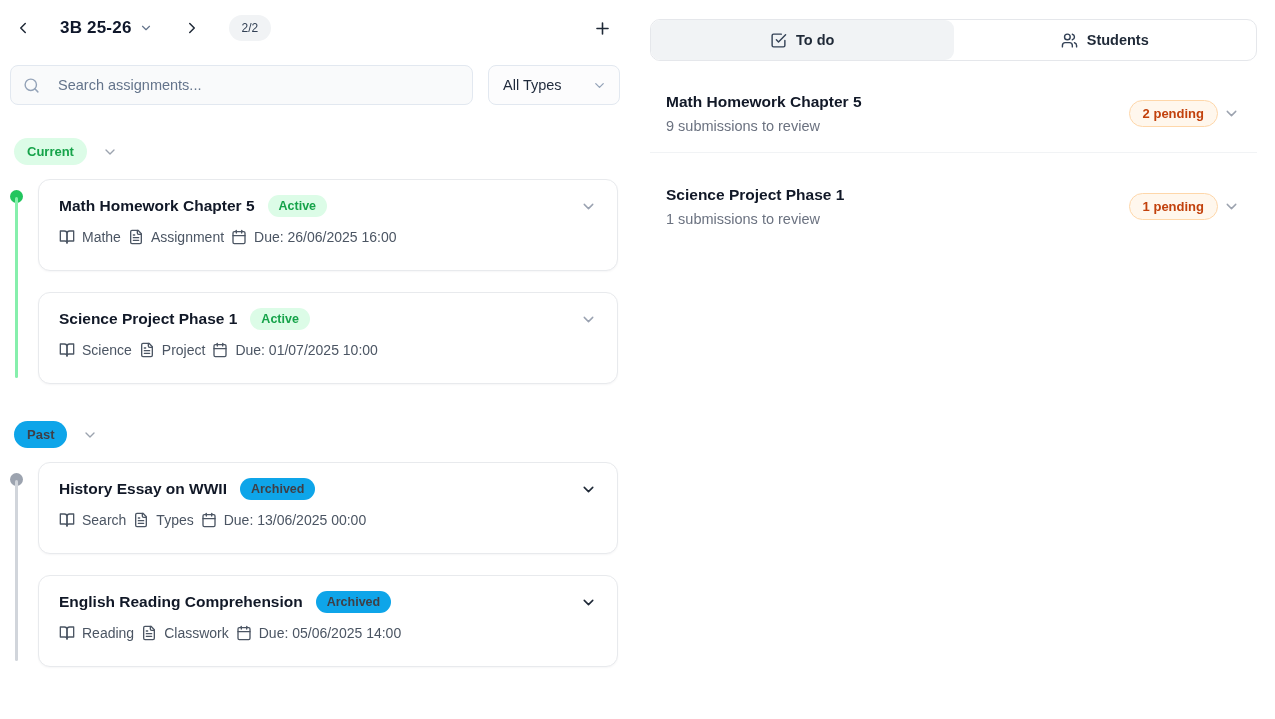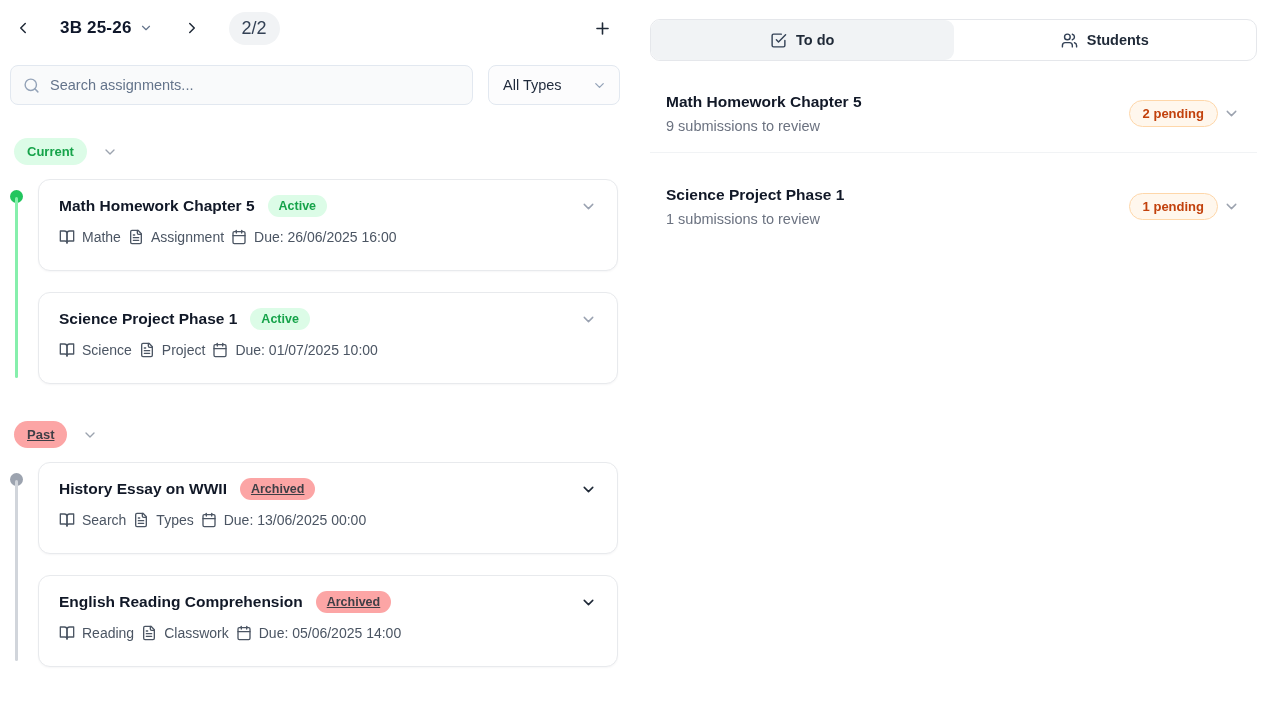--- a/index.html
+++ b/index.html
@@ -15,38 +15,38 @@
 
   
   .left-panel { position: absolute; left: 0; top: 0; width: 650px; height: 719px; }
 
   .class-header { display: flex; align-items: center; height: 30px; margin: 13px 34px 16px 10px; }
   .icon-btn { background: none; border: none; cursor: pointer; color: #1f2937; display: flex; align-items: center; justify-content: center; padding: 4px; }
   .class-title-wrap { display: flex; align-items: center; gap: 7px; margin-left: 24px; cursor: pointer; }
   .class-title { font-size: 17px; font-weight: 700; color: #0f172a; letter-spacing: .2px; }
   .tiny-chev { color: #64748b; }
   .next-btn { margin-left: 26px; }
-  .page-pill { margin-left: 24px; background: #f1f3f5; border-radius: 999px; padding: 6px 13px; font-size: 18px; color: #334155; }
+  .page-pill { margin-left: 24px; background: #f1f3f5; border-radius: 999px; padding: 6px 13px; font-size: 12px; color: #334155; }
   .add-btn { margin-left: auto; color: #1f2937; }
 
   .search-row { display: flex; gap: 15px; margin: 22px 30px 0 10px; }
   .search-box { flex: 1; display: flex; align-items: center; gap: 10px; height: 40px; border: 1px solid #e2e8f0; border-radius: 8px; background: #f9fafb; padding: 0 12px; }
   .search-box svg { color: #94a3b8; }
-  .search-input { border: none; background: transparent; outline: none; flex: 1; font-size: 14.5px; color: #334155; font-family: "Liberation Sans", sans-serif; }
+  .search-input { border: none; background: transparent; outline: none; flex: 1; font-size: 14.5px; color: #334155; font-family: "Liberation Sans", sans-serif; margin-left: 8px; }
   .search-input::placeholder { color: #64748b; opacity: 1; }
   .filter-select { width: 132px; height: 40px; border: 1px solid #e2e8f0; border-radius: 8px; background: #fcfcfd; display: flex; align-items: center; justify-content: space-between; padding: 0 12px 0 14px; font-size: 14.5px; color: #1e293b; cursor: pointer; }
   .filter-select svg { color: #94a3b8; }
 
   .section-header { display: flex; align-items: center; gap: 15px; margin-left: 14px; cursor: pointer; }
   .section-header.current { margin-top: 33px; }
   .section-header.past { margin-top: 37px; }
   .section-header svg { color: #9ca3af; }
   .pill { border-radius: 999px; padding: 6px 13px; font-size: 13px; font-weight: 600; }
   .pill-green { background: #dcfce7; color: #16a34a; }
-  .pill-grey { background: #fca5a5; color: #3f3f46; text-decoration: underline; }
+  .pill-grey { background: #0ea5e9; color: #3f3f46; }
 
   .timeline-group { position: relative; margin-top: 14px; padding: 0 32px 0 38px; }
   .tl-line { position: absolute; left: 15px; width: 3px; border-radius: 2px; top: 18px; bottom: 6px; }
   .tl-line-green { background: #86efac; }
   .tl-line-grey { background: #d1d5db; }
   .tl-dot { position: absolute; left: 10px; top: 11px; width: 13px; height: 13px; border-radius: 50%; }
   .tl-dot-green { background: #22c55e; }
   .tl-dot-grey { background: #9ca3af; }
 
   .assignment-card { background: #ffffff; border: 1px solid #e8eaed; border-radius: 12px; padding: 15px 20px 25px; margin-bottom: 21px; box-shadow: 0 1px 2px rgba(16,24,40,.04); }

